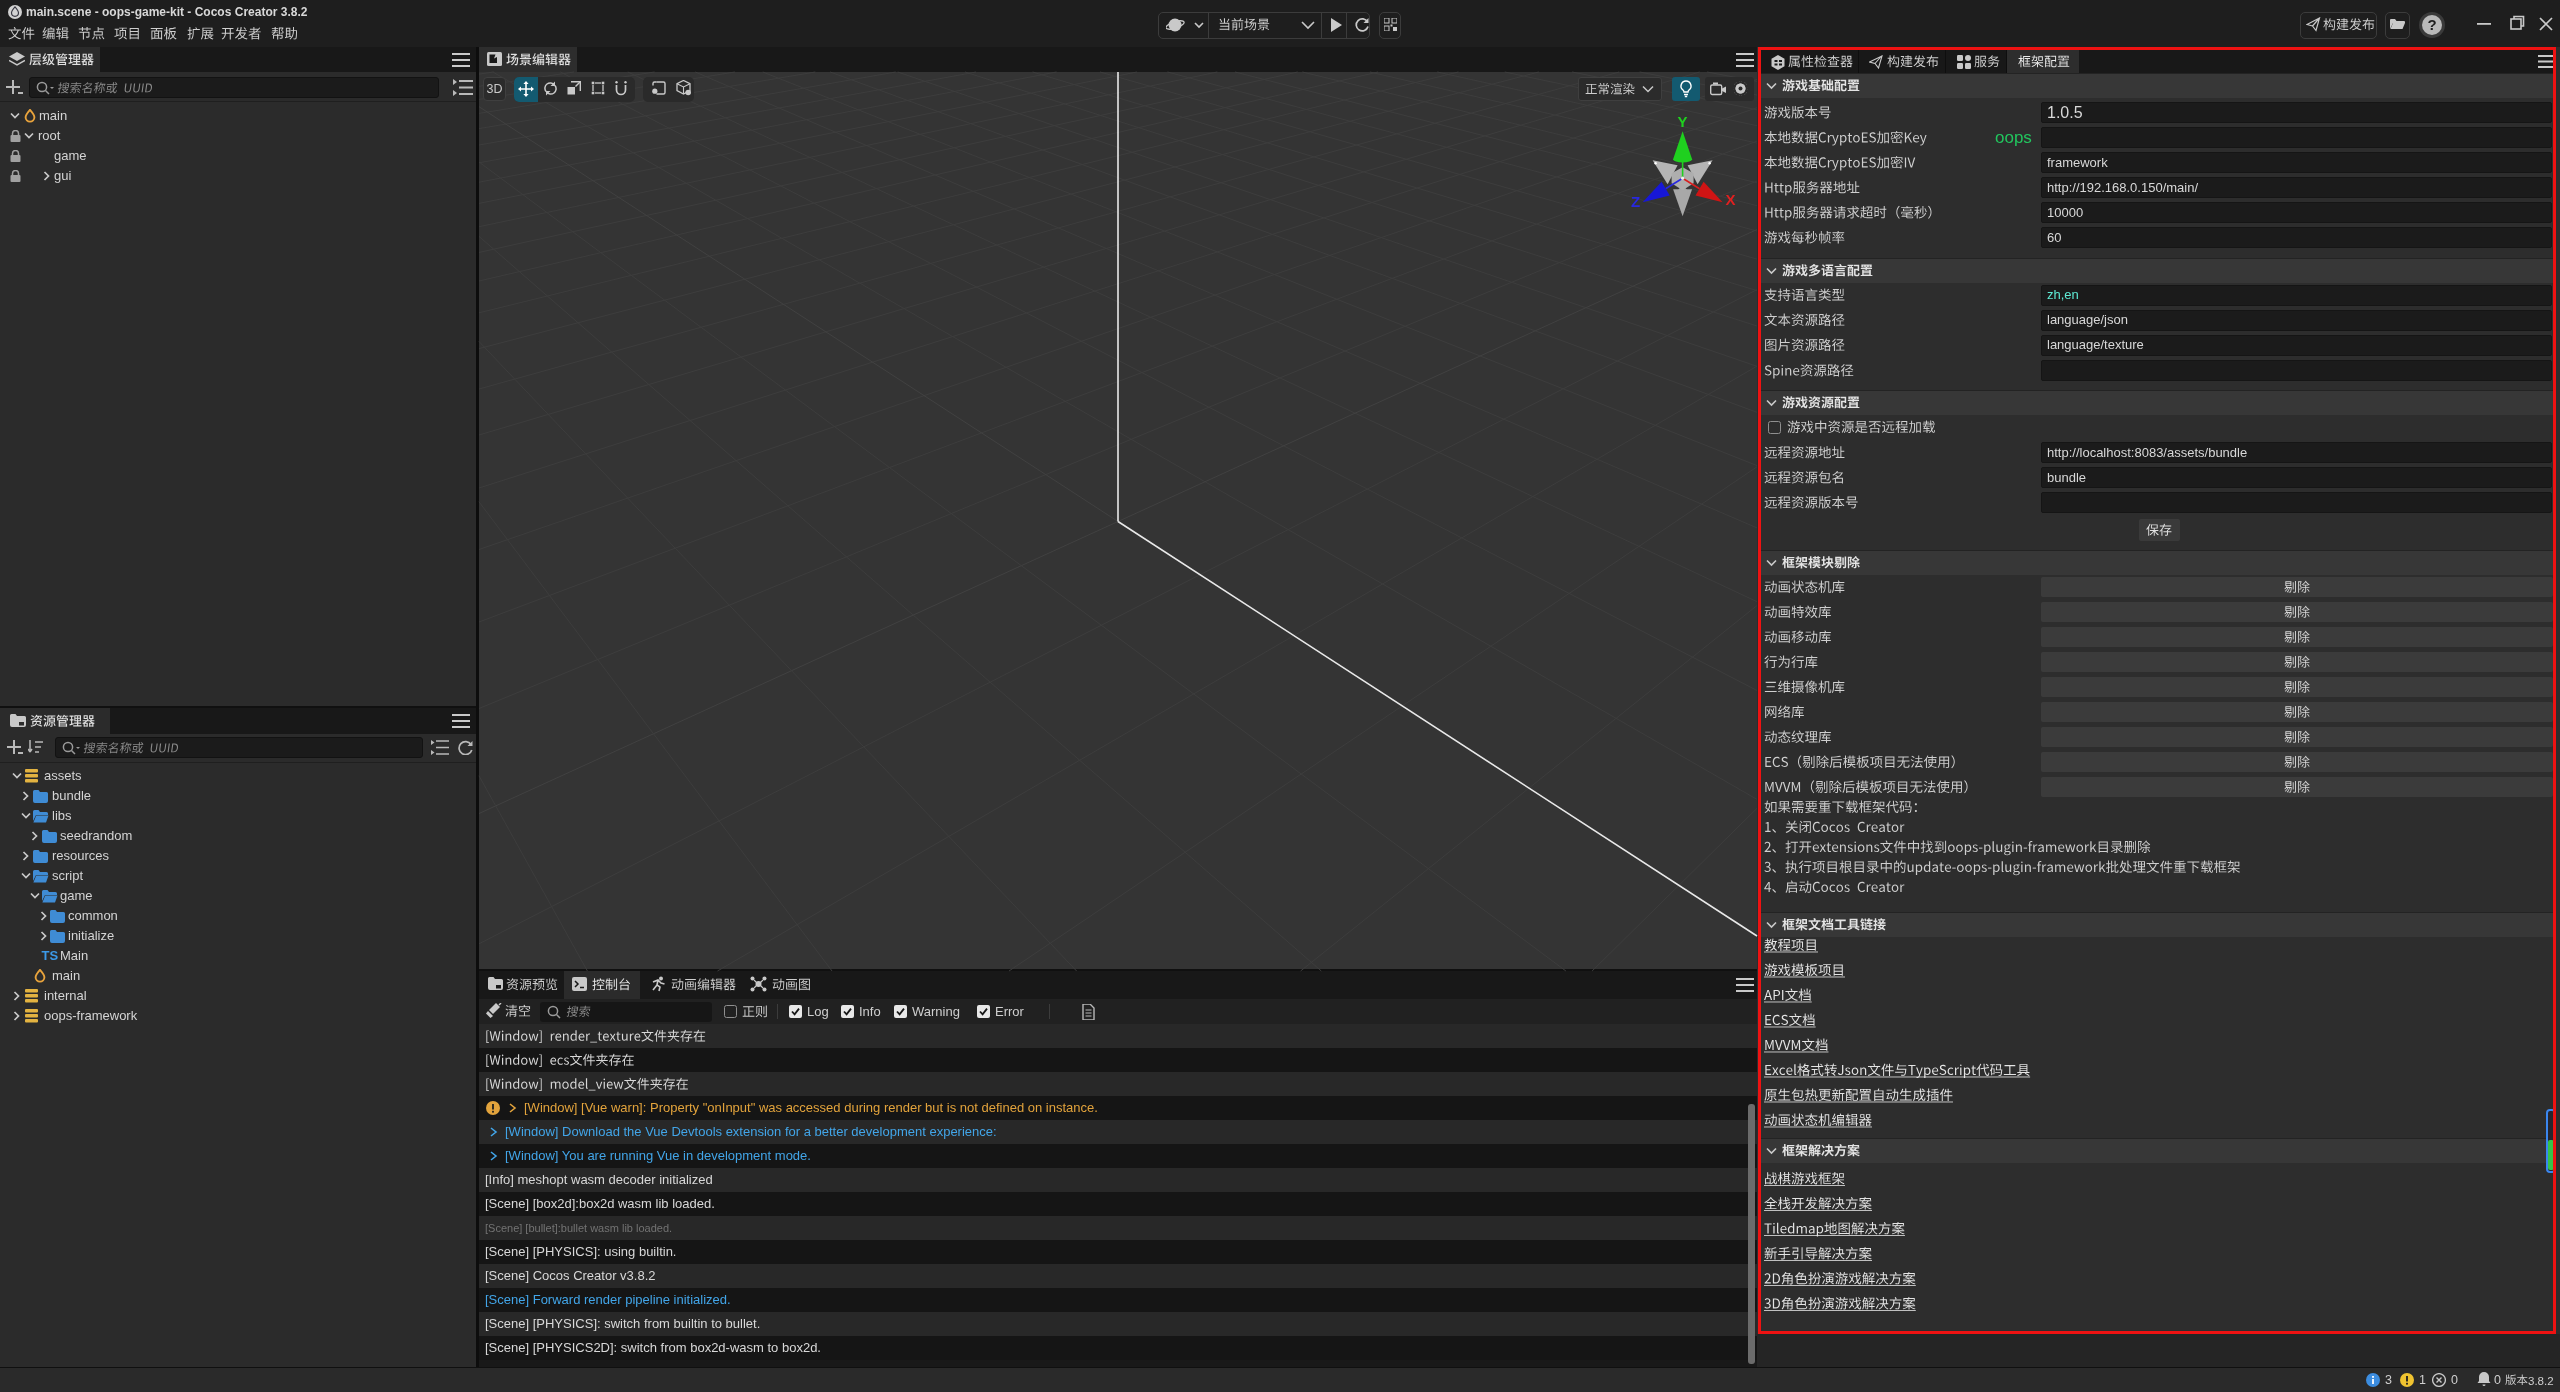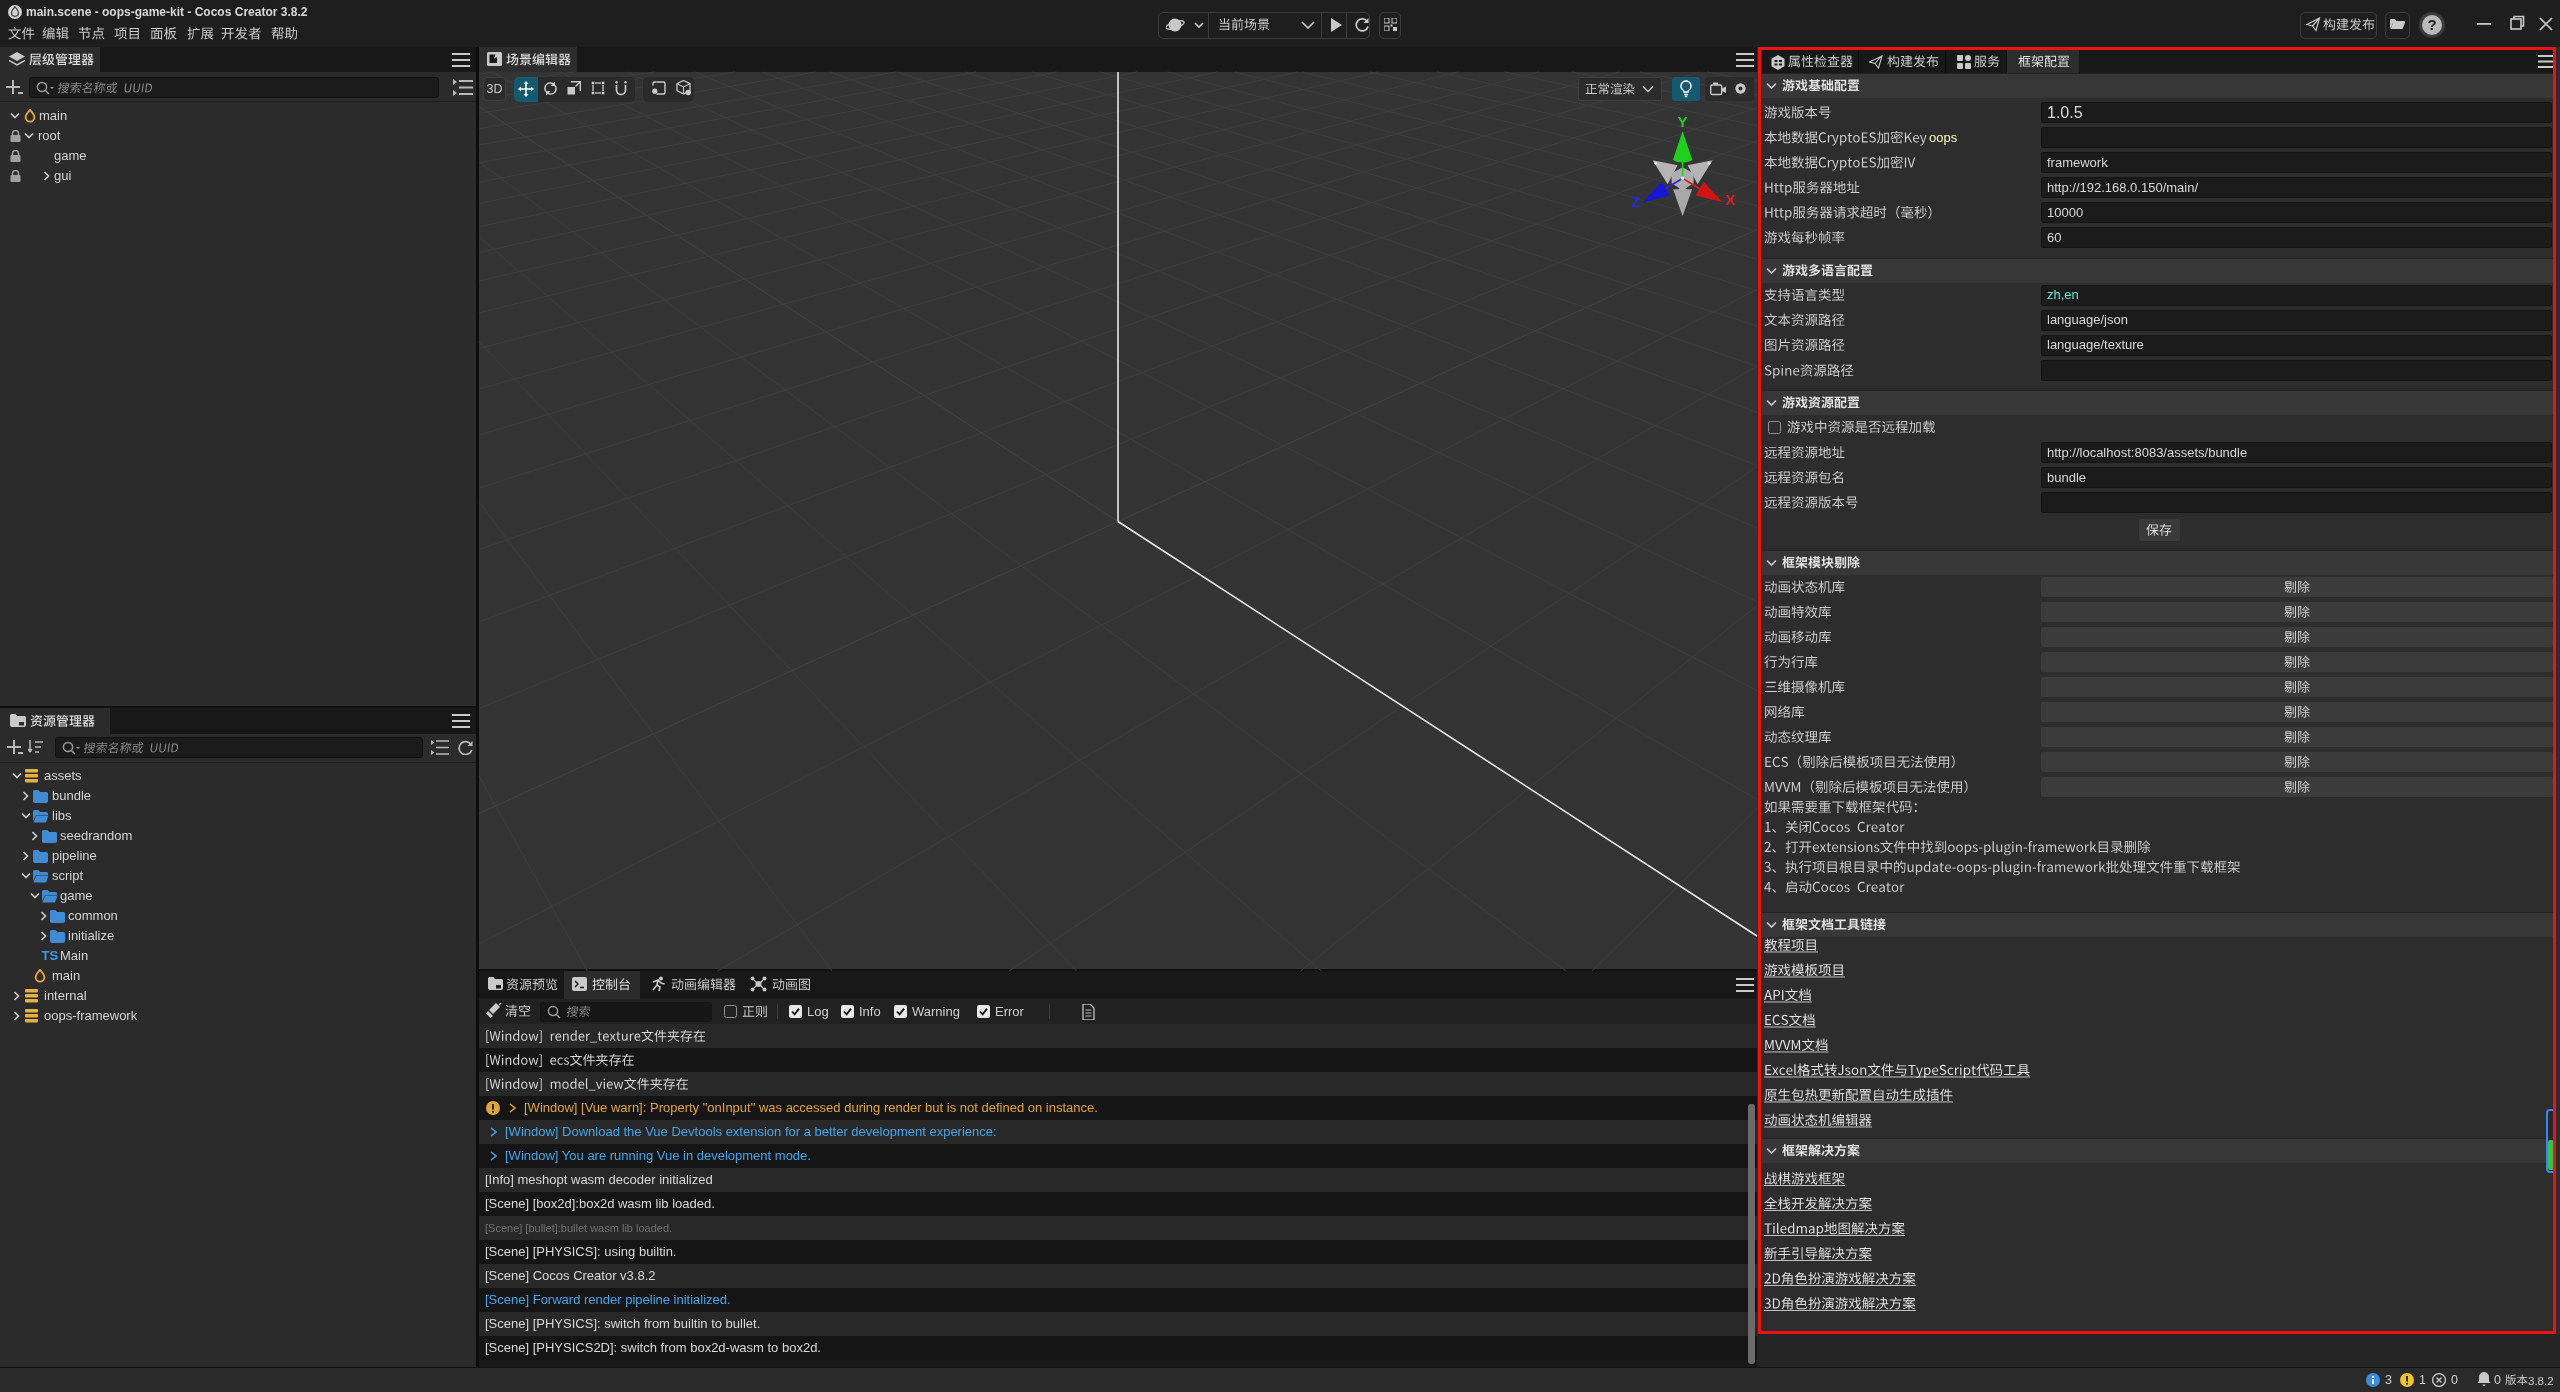--- a/index.html
+++ b/index.html
@@ -187,21 +187,21 @@
 <svg class="abs" style="left:41.5px;top:830px;" width="15" height="13" viewBox="0 0 15 13">
     <path d="M0 1.5A1.5 1.5 0 0 1 1.5 0h4L7 2h6.5A1.5 1.5 0 0 1 15 3.5V11a2 2 0 0 1-2 2H2a2 2 0 0 1-2-2z" fill="#3f8cd5"></path>
   </svg>
 <div class="t" style="left:60px;top:826px;line-height:20px;font-size:13px;color:#d4d4d4;">seedrandom</div>
 <svg class="abs" style="left:22px;top:851px;" width="8" height="10" viewBox="0 0 8 10">
     <path d="M1.5 1l4 4-4 4" stroke="#c9c9c9" stroke-width="1.7" fill="none"></path>
   </svg>
 <svg class="abs" style="left:33.0px;top:850px;" width="15" height="13" viewBox="0 0 15 13">
     <path d="M0 1.5A1.5 1.5 0 0 1 1.5 0h4L7 2h6.5A1.5 1.5 0 0 1 15 3.5V11a2 2 0 0 1-2 2H2a2 2 0 0 1-2-2z" fill="#3f8cd5"></path>
   </svg>
-<div class="t" style="left:52px;top:846px;line-height:20px;font-size:13px;color:#d4d4d4;">pipeline</div>
+<div class="t" style="left:52px;top:846px;line-height:20px;font-size:13px;color:#d4d4d4;">resources</div>
 <svg class="abs" style="left:21px;top:872px;" width="10" height="8" viewBox="0 0 10 8">
     <path d="M1 1.5l4 4 4-4" stroke="#c9c9c9" stroke-width="1.7" fill="none"></path>
   </svg>
 <svg class="abs" style="left:33.0px;top:870px;" width="16" height="13" viewBox="0 0 16 13">
     <path d="M0 1.5A1.5 1.5 0 0 1 1.5 0h4L7 2h6.5A1.5 1.5 0 0 1 15 3.5V5H3L0 11z" fill="#3f8cd5"></path>
     <path d="M3.2 5.5h12.3L13 12.5H.4z" fill="#3f8cd5"></path>
   </svg>
 <div class="t" style="left:52px;top:866px;line-height:20px;font-size:13px;color:#d4d4d4;">script</div>
 <svg class="abs" style="left:30px;top:892px;" width="10" height="8" viewBox="0 0 10 8">
     <path d="M1 1.5l4 4 4-4" stroke="#c9c9c9" stroke-width="1.7" fill="none"></path>
@@ -530,21 +530,21 @@
 <svg class="abs" style="left:2538px;top:55px;" width="16" height="13" viewBox="0 0 16 13">
     <path d="M0 1h16M0 6.5h16M0 12h16" stroke="#c9c9c9" stroke-width="1.8"></path>
   </svg>
 <div class="abs" style="left:1761px;top:73px;width:795px;height:25px;background:#373737;border-top:1px solid #232323"></div>
 <svg class="abs" style="left:1766px;top:82px;" width="11" height="8" viewBox="0 0 11 8">
     <path d="M1 1.5l4.5 4.5L10 1.5" stroke="#c9c9c9" stroke-width="1.6" fill="none"></path>
   </svg>
 <div class="abs" style="left:2041px;top:102.0px;width:511px;height:21px;background:#1b1b1b;border:1px solid #151515;border-radius:2px"></div>
 <div class="t" style="left:2047px;top:102.5px;line-height:20px;font-size:16px;color:#d8d8d8;">1.0.5</div>
 <div class="abs" style="left:2041px;top:127.0px;width:511px;height:21px;background:#1b1b1b;border:1px solid #151515;border-radius:2px"></div>
-<div class="t" style="left:1929px;top:127.5px;line-height:20px;font-size:13px;color:#fef9c3;">oops</div>
+<div class="t" style="left:1995px;top:127.5px;line-height:20px;font-size:17px;color:#22c55e;">oops</div>
 <div class="abs" style="left:2041px;top:152.0px;width:511px;height:21px;background:#1b1b1b;border:1px solid #151515;border-radius:2px"></div>
 <div class="t" style="left:2047px;top:152.5px;line-height:20px;font-size:13px;color:#d8d8d8;">framework</div>
 <div class="abs" style="left:2041px;top:177.0px;width:511px;height:21px;background:#1b1b1b;border:1px solid #151515;border-radius:2px"></div>
 <div class="t" style="left:2047px;top:177.5px;line-height:20px;font-size:13px;color:#d8d8d8;">http://192.168.0.150/main/</div>
 <div class="abs" style="left:2041px;top:202.0px;width:511px;height:21px;background:#1b1b1b;border:1px solid #151515;border-radius:2px"></div>
 <div class="t" style="left:2047px;top:202.5px;line-height:20px;font-size:13px;color:#d8d8d8;">10000</div>
 <div class="abs" style="left:2041px;top:227.0px;width:511px;height:21px;background:#1b1b1b;border:1px solid #151515;border-radius:2px"></div>
 <div class="t" style="left:2047px;top:227.5px;line-height:20px;font-size:13px;color:#d8d8d8;">60</div>
 <div class="abs" style="left:1761px;top:258px;width:795px;height:25px;background:#373737;border-top:1px solid #232323"></div>
 <svg class="abs" style="left:1766px;top:267px;" width="11" height="8" viewBox="0 0 11 8">

